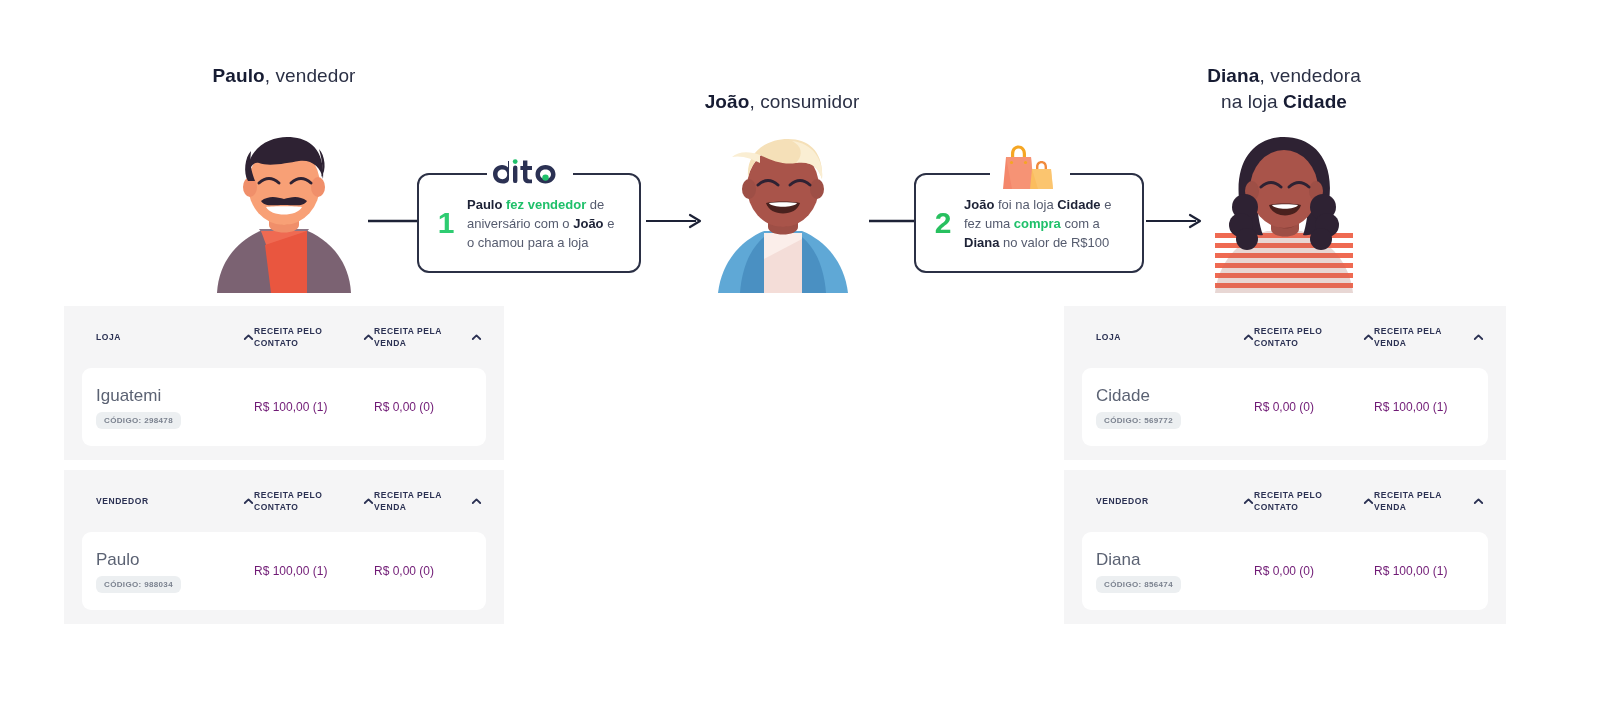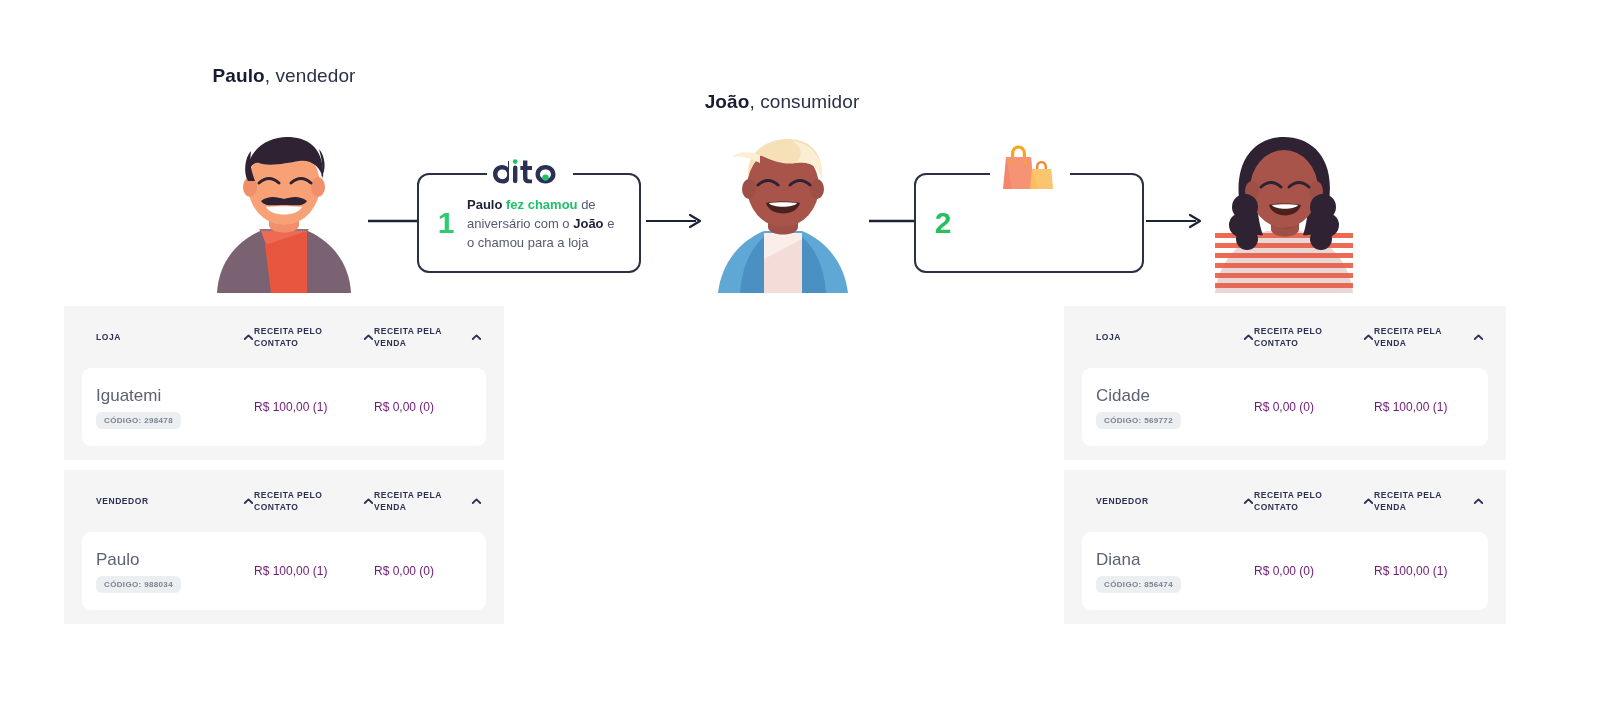--- a/index.html
+++ b/index.html
@@ -181,20 +181,24 @@
 <div class="stage">
 
   <div class="person-title" id="title-paulo">
     <div><b>Paulo</b><span>, vendedor</span></div>
   </div>
 
   <div class="person-title" id="title-joao">
     <div><b>João</b><span>, consumidor</span></div>
   </div>
 
+  <div class="person-title" id="title-diana">
+    <div><b>Diana</b><span>, vendedora</span></div>
+    <div><span>na loja </span><b>Cidade</b></div>
+  </div>
 
   <svg class="avatar" id="avatar-paulo" viewBox="0 0 170 160">
     <path d="M18 160 C20 124 44 104 66 96 L104 96 C126 104 150 124 152 160 Z" fill="#7b6272"></path>
     <path d="M60 96 L85 132 L110 96 Z" fill="#8d7585"></path>
     <path d="M62 98 L85 160 L108 160 L108 98 Z" fill="#ef6a52"></path>
     <path d="M66 112 L108 98 L108 160 L72 160 Z" fill="#e9563f"></path>
     <path d="M70 92 L70 66 L100 66 L100 92 C100 102 70 102 70 92 Z" fill="#f08f6a"></path>
     <path d="M70 84 C78 94 94 94 100 84 L100 66 L70 66 Z" fill="#d9744f"></path>
     <ellipse cx="85" cy="52" rx="36" ry="40" fill="#f8a076"></ellipse>
     <ellipse cx="51" cy="54" rx="7" ry="10" fill="#f08f6a"></ellipse>
@@ -269,35 +273,38 @@
     <line x1="0" y1="10" x2="50" y2="10" stroke="#1d2236" stroke-width="2.4"></line>
   </svg>
   <svg class="connector" id="conn-4" viewBox="0 0 60 20">
     <line x1="0" y1="10" x2="50" y2="10" stroke="#1d2236" stroke-width="2.2"></line>
     <path d="M44 4 L54 10 L44 16" fill="none" stroke="#1d2236" stroke-width="2.2" stroke-linecap="round" stroke-linejoin="round"></path>
   </svg>
 
   <div class="step-box" id="step-1">
     <div class="step-num">1</div>
     <div class="step-text">
-      <b>Paulo </b><span class="hl">fez chamou</span><span> de aniversário com o </span><b>João</b><span> e o chamou para a loja</span>
+      <b>Paulo </b><span class="hl">fez vendedor</span><span> de aniversário com o </span><b>João</b><span> e o chamou para a loja</span>
     </div>
   </div>
   <div class="notch" id="notch-1"></div>
   <svg class="dito-logo" viewBox="0 0 76 26">
     <path d="M17 2 L17 20 C17 23 14.5 24.5 11 24.5 C5 24.5 1 20.5 1 15 C1 9.5 5 6 10 6 C12.5 6 14.8 7 16 8.6 L16 2 Z M10.5 10.5 C7.5 10.5 5.5 12.5 5.5 15.3 C5.5 18.1 7.5 20.2 10.5 20.2 C13.2 20.2 15.2 18.1 15.2 15.3 C15.2 12.5 13.2 10.5 10.5 10.5 Z" fill="#2b3153"></path>
     <rect x="21" y="6.5" width="4.4" height="17.6" rx="2.2" fill="#2b3153"></rect>
     <circle cx="23.2" cy="2.6" r="2.4" fill="#1fc06a"></circle>
     <path d="M31 1.5 L35.4 1.5 L35.4 7 L40 7 L40 11 L35.4 11 L35.4 18 C35.4 19.8 36.2 20.4 37.8 20.4 L40 20.4 L40 24.2 L37 24.2 C32.8 24.2 31 22.2 31 18.2 L31 11 L28.4 11 L28.4 7 L31 7 Z" fill="#2b3153"></path>
     <path d="M53.5 6 C59.2 6 63.5 10 63.5 15.3 C63.5 20.5 59.2 24.6 53.5 24.6 C47.8 24.6 43.5 20.5 43.5 15.3 C43.5 10 47.8 6 53.5 6 Z M53.5 10.4 C50.4 10.4 48 12.4 48 15.3 C48 18.2 50.4 20.2 53.5 20.2 C56.6 20.2 59 18.2 59 15.3 C59 12.4 56.6 10.4 53.5 10.4 Z" fill="#2b3153"></path>
     <circle cx="53.5" cy="18.6" r="3.2" fill="#1fc06a"></circle>
   </svg>
 
   <div class="step-box" id="step-2">
     <div class="step-num">2</div>
+    <div class="step-text">
+      <b>João</b><span> foi na loja </span><b>Cidade</b><span> e fez uma </span><span class="hl">compra</span><span> com a </span><b>Diana</b><span> no valor de R$100</span>
+    </div>
   </div>
   <div class="notch" id="notch-2"></div>
   <svg class="bags-icon" viewBox="0 0 64 50">
     <path d="M13 9 C13 3.5 16.5 0.5 20.5 0.5 C24.5 0.5 28 3.5 28 9 L28 16 L24.8 16 L24.8 9 C24.8 5.4 23 3.5 20.5 3.5 C18 3.5 16.2 5.4 16.2 9 L16.2 16 L13 16 Z" fill="#f5a623"></path>
     <path d="M8 12 L33 12 L36 44 L5 44 Z" fill="#f4876b"></path>
     <path d="M8 12 L33 12 L36 44 L14 44 Z" fill="#f79d7e" opacity="0.55"></path>
     <circle cx="13.5" cy="17.5" r="1.6" fill="#f5a623"></circle>
     <circle cx="27.5" cy="17.5" r="1.6" fill="#f5a623"></circle>
     <path d="M38 22 C38 18 40.5 16 43.5 16 C46.5 16 49 18 49 22 L49 27 L46.6 27 L46.6 22 C46.6 19.5 45.3 18.3 43.5 18.3 C41.7 18.3 40.4 19.5 40.4 22 L40.4 27 L38 27 Z" fill="#f08a3c"></path>
     <path d="M34 24 L53 24 L55 44 L32 44 Z" fill="#fbbd5e"></path>

